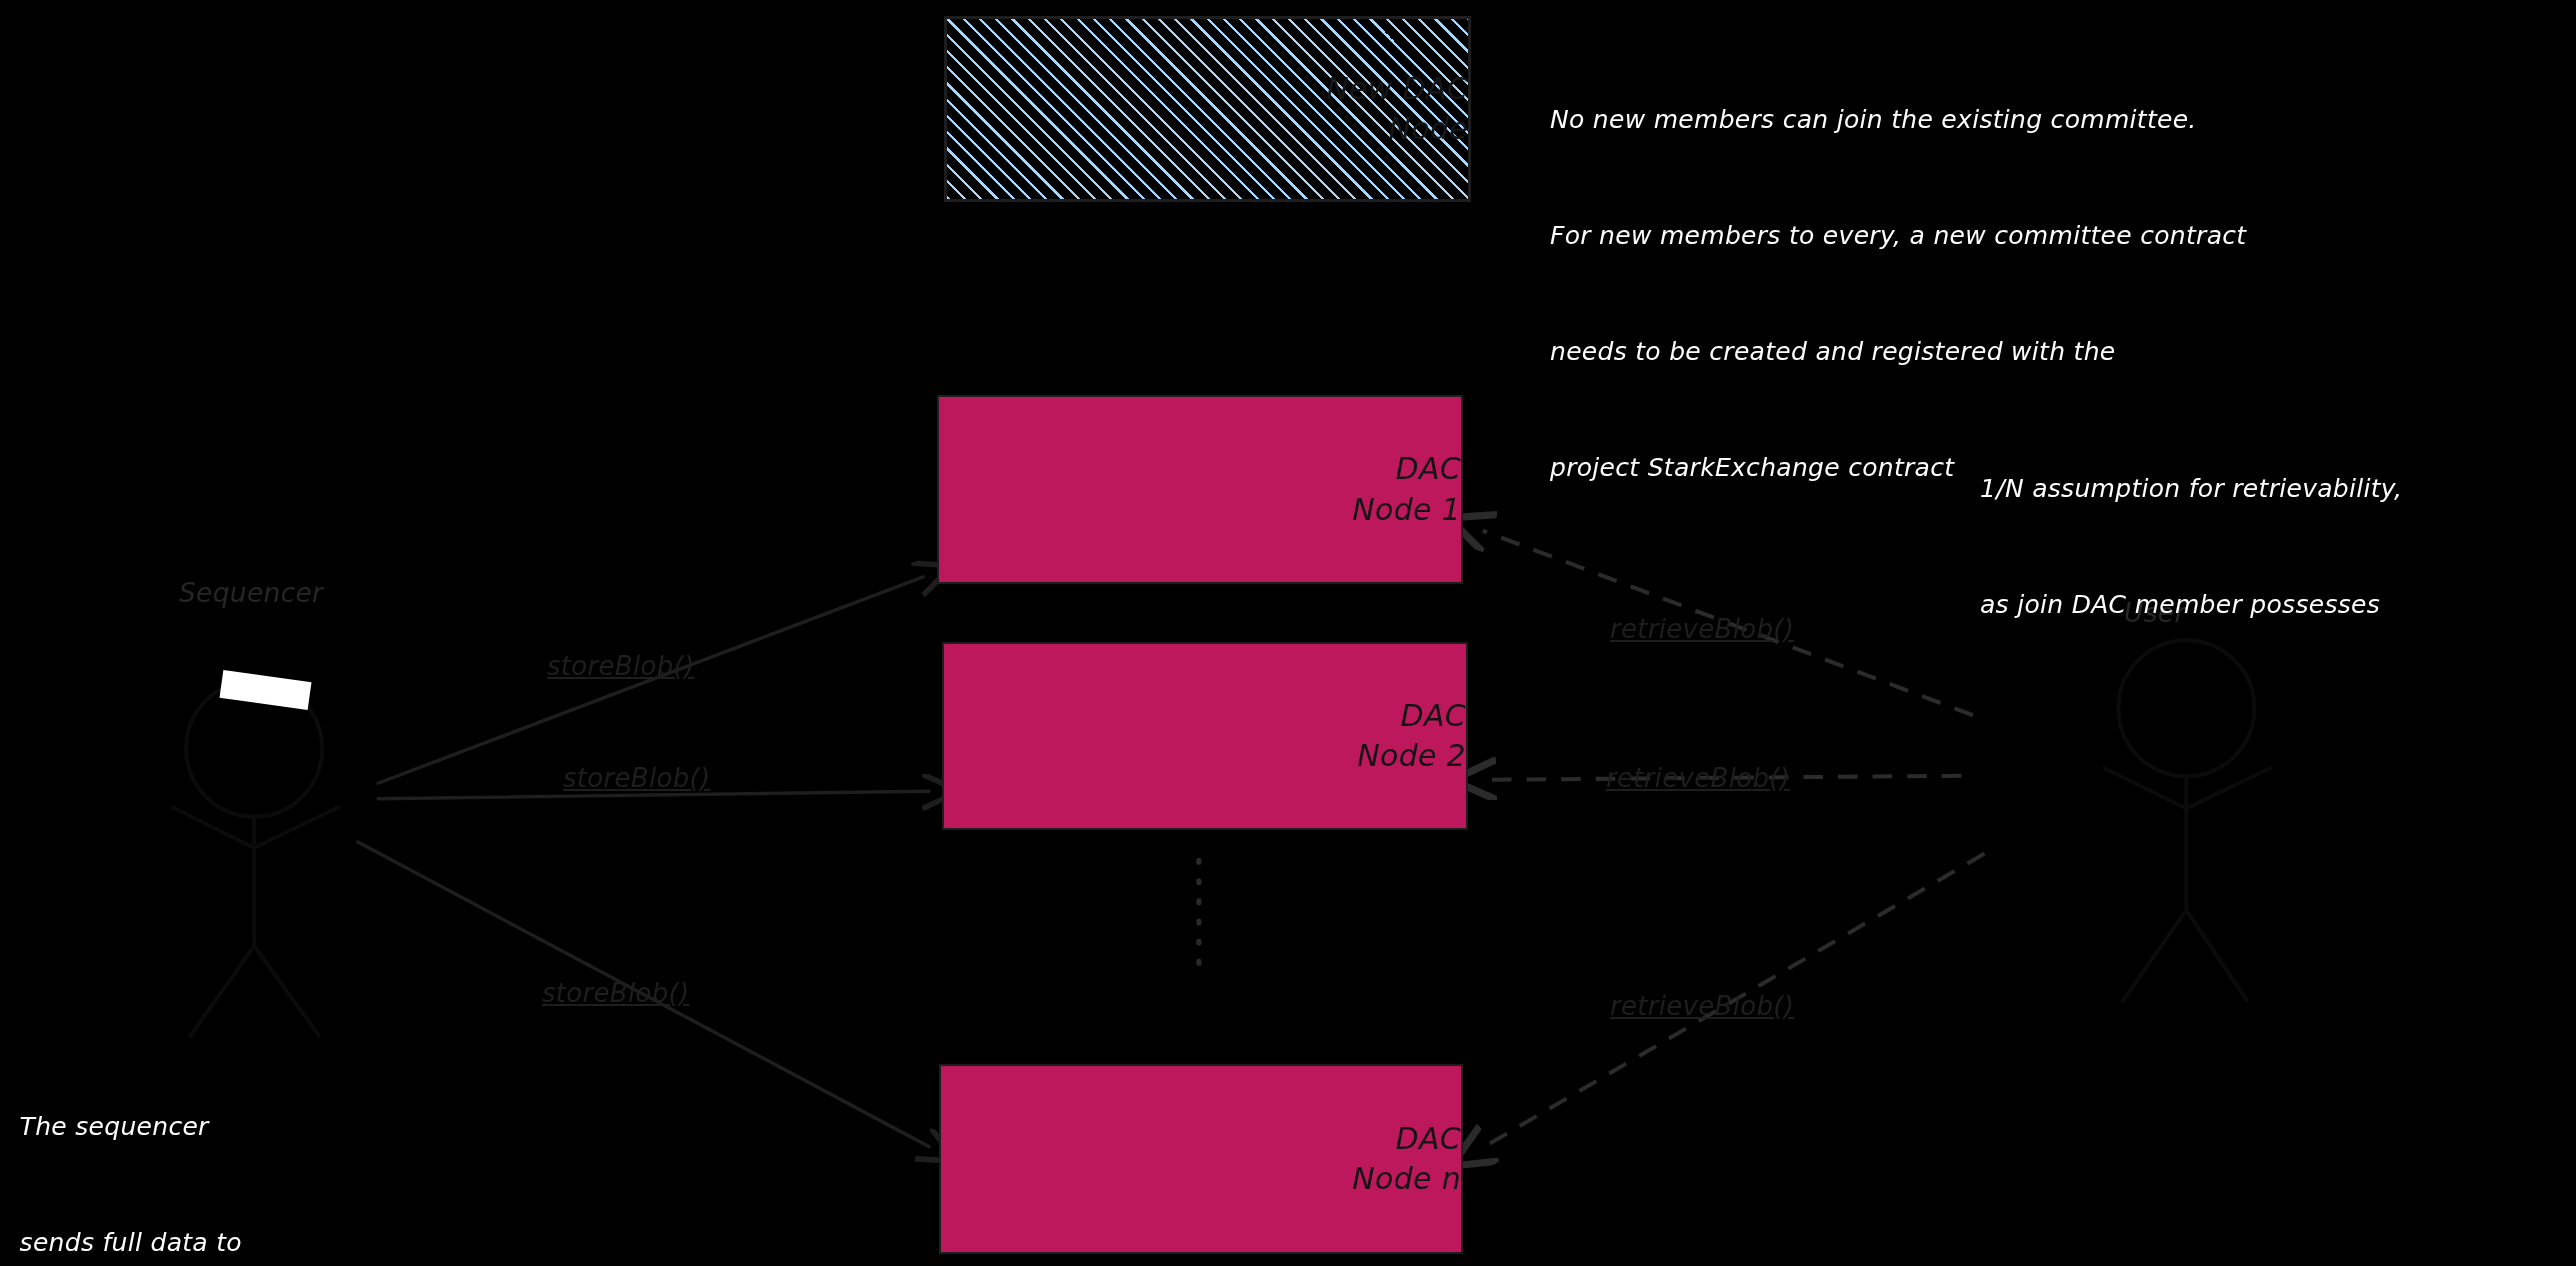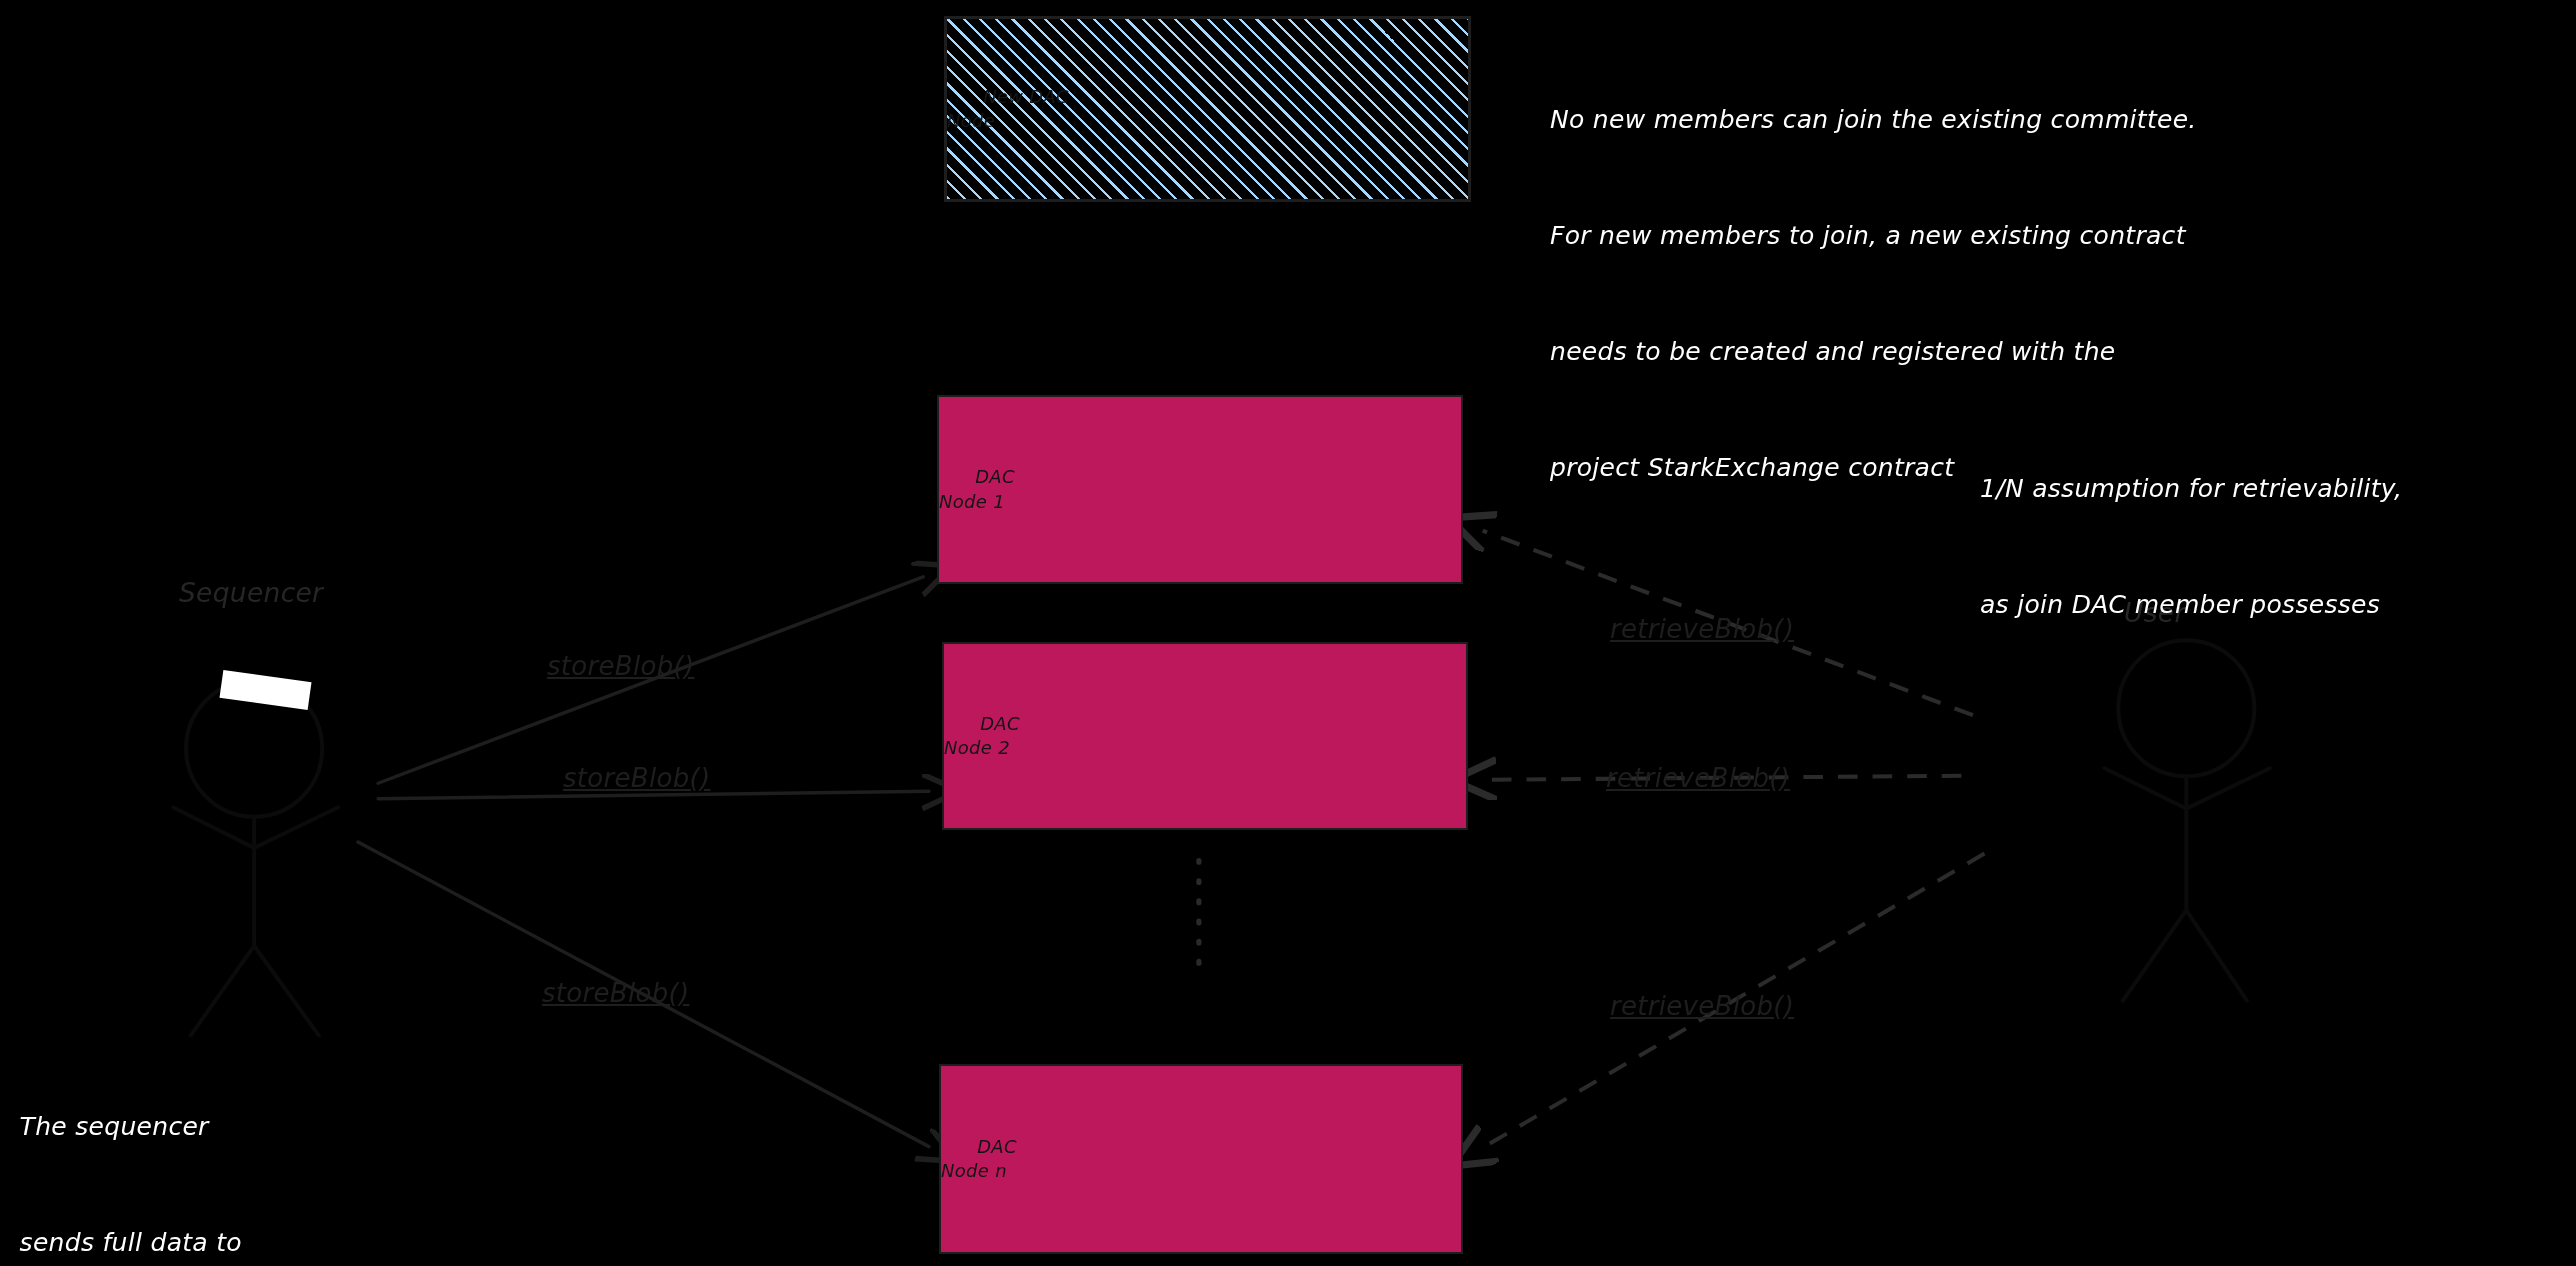--- a/index.html
+++ b/index.html
@@ -40,22 +40,22 @@
     color: #1e1e1e;
     font-size: 26px;
     text-decoration: underline;
   }
   .actor-label {
     color: #262626;
     font-size: 26.5px;
   }
   .box-label {
     color: #141414;
-    font-size: 18px;
-    text-align: left;
+    font-size: 30px;
+    text-align: right;
     line-height: 1.35;
     width: 100%;
   }
   .node-box {
     position: absolute;
     background: #be185d;
     border: 2.9px solid #1e1e1e;
     box-sizing: border-box;
     display: flex;
     align-items: center;
@@ -173,21 +173,21 @@
   <div class="hand edge-label" style="left:542px; top:978px;">storeBlob()</div>
 
   <div class="hand edge-label" style="left:1610px; top:614px;">retrieveBlob()</div>
 
   <div class="hand edge-label" style="left:1606px; top:763px;">retrieveBlob()</div>
 
   <div class="hand edge-label" style="left:1610px; top:991px;">retrieveBlob()</div>
 
   <div class="hand note" style="left:1550px; top:23px;">
     <div>No new members can join the existing committee.</div>
-    <div>For new members to join, a new existing contract</div>
+    <div>For new members to every, a new committee contract</div>
     <div>needs to be created and registered with the</div>
     <div>project StarkExchange contract</div>
   </div>
 
   <div class="hand note" style="left:1980px; top:392px;">
     <div>1/N assumption for retrievability,</div>
     <div>as join DAC member possesses</div>
   </div>
 
   <div class="hand note" style="left:19.6px; top:1030px;">

